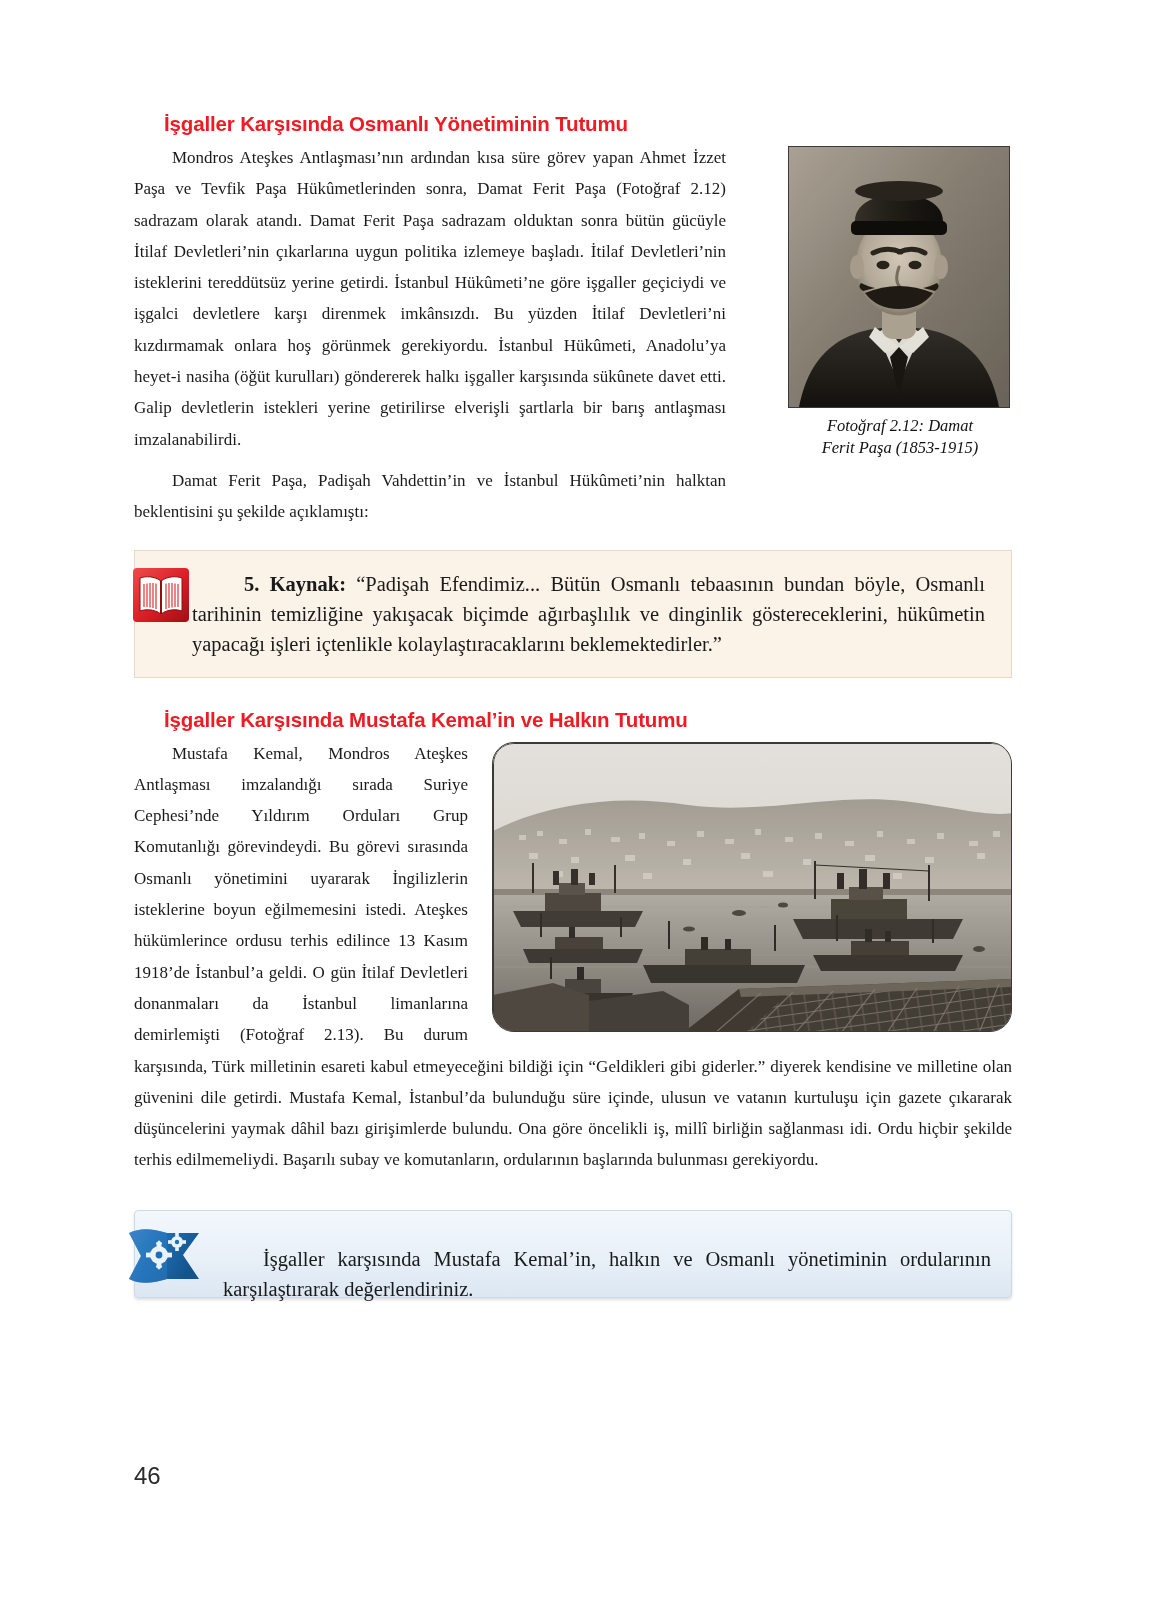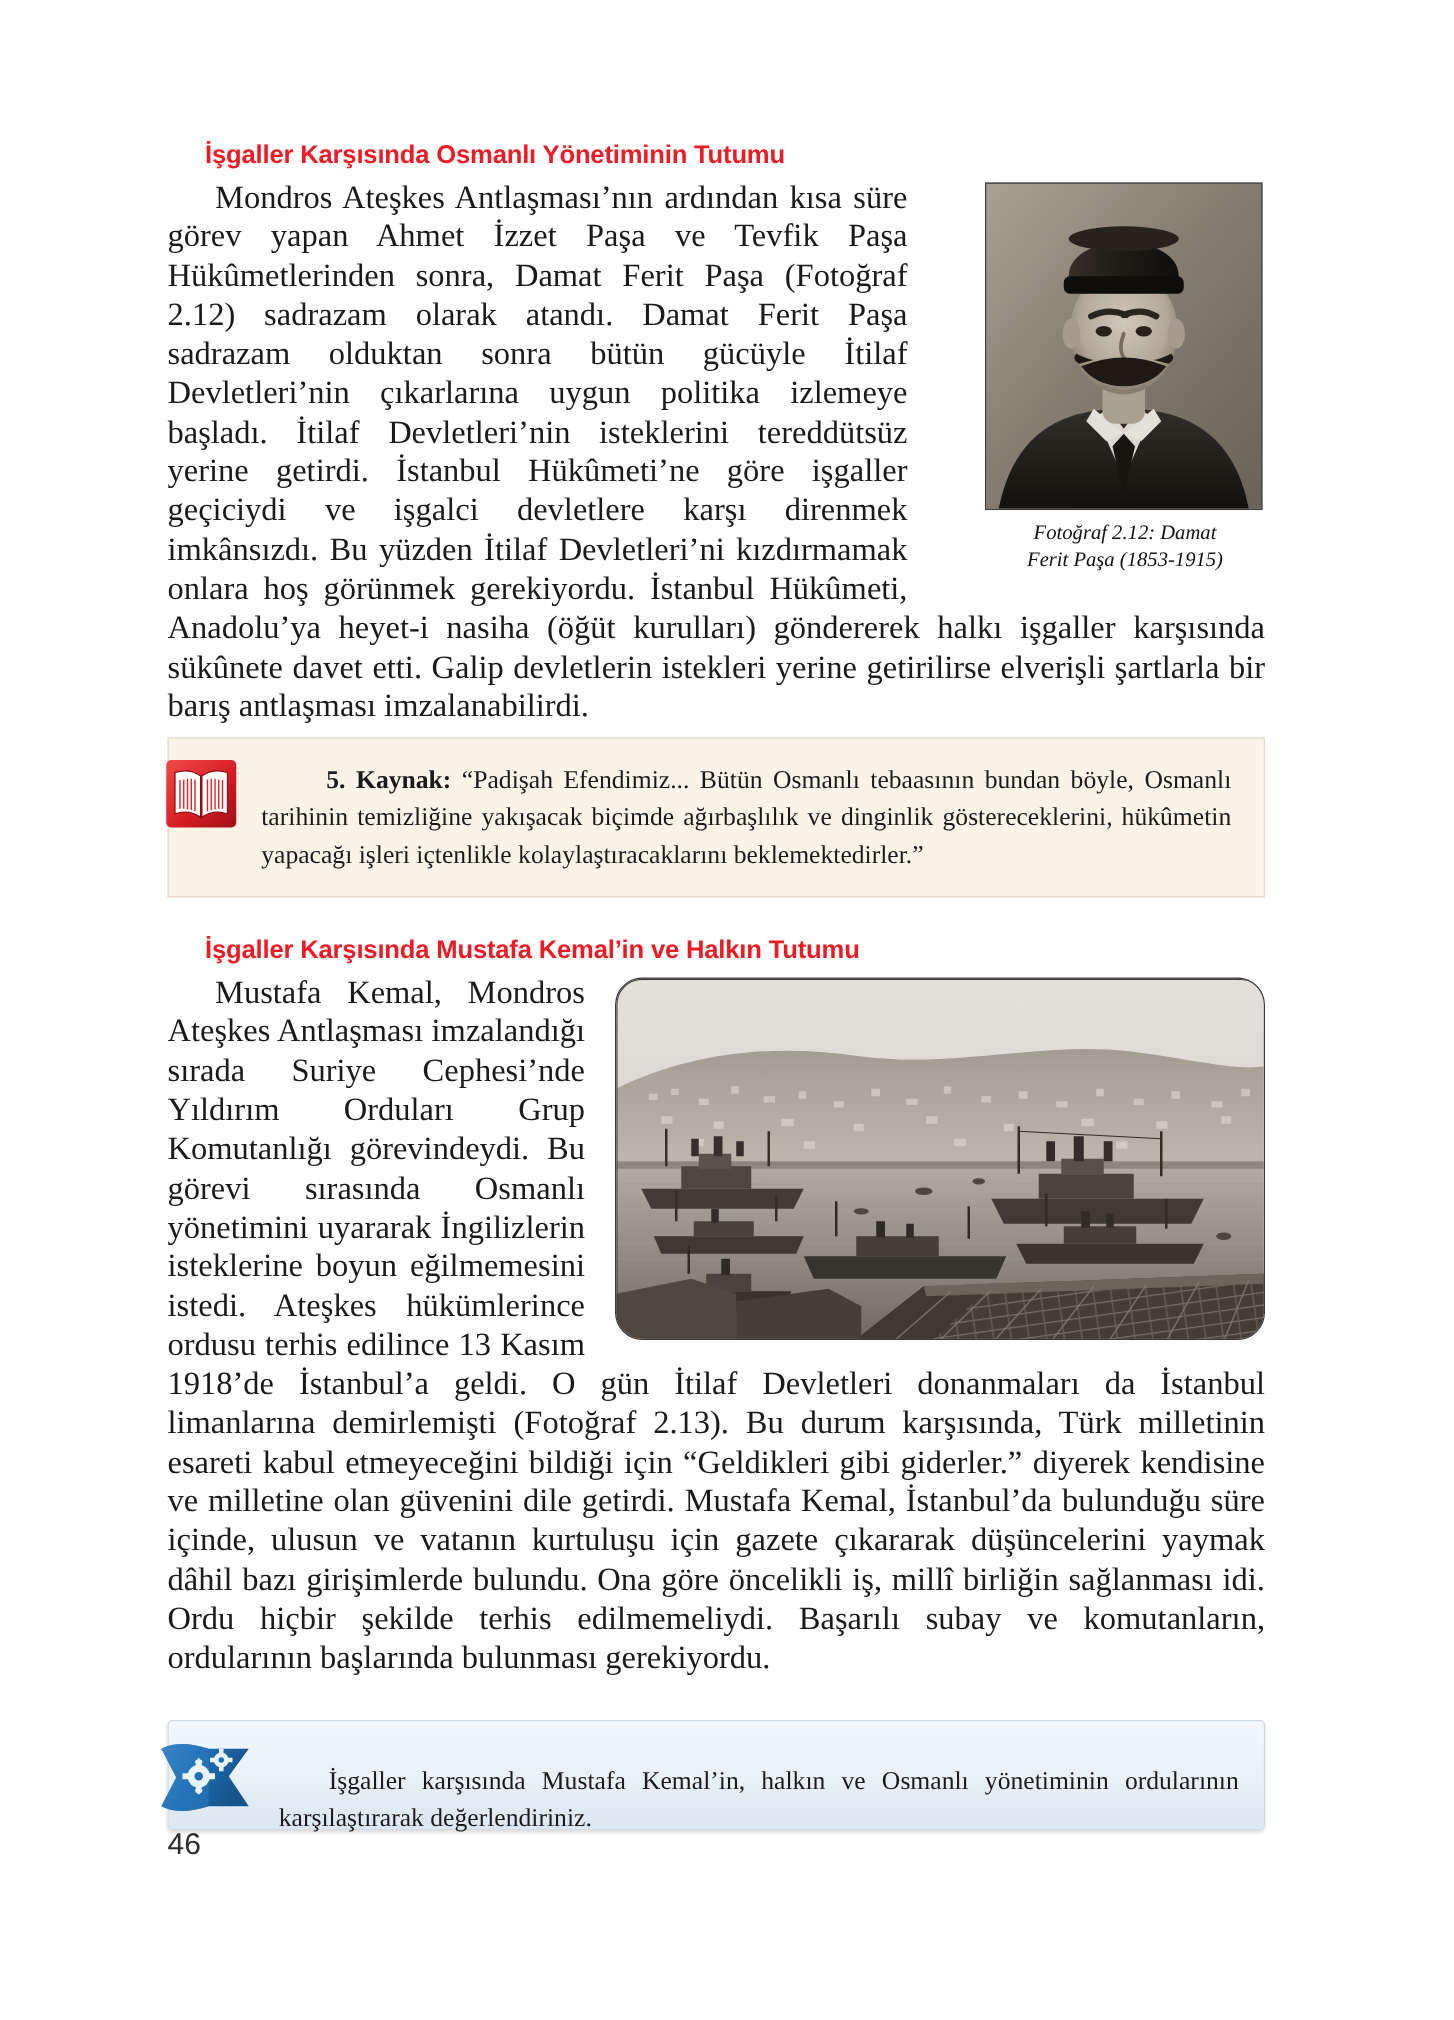--- a/index.html
+++ b/index.html
@@ -31,21 +31,21 @@
     font-size:20.5px;
     color:#ED1C24;
     letter-spacing:-0.15px;
     margin:0 0 6px 30px;
     white-space:nowrap;
   }
   .section-heading.second{margin-top:0;}
 
   
   p.body{
-    font-size:26px;
+    font-size:17px;
     line-height:31.3px;
     text-align:justify;
     margin:0;
     text-indent:38px;
     -webkit-hyphens:manual;
     hyphens:manual;
   }
 
   
   .block-top{ overflow:hidden; }
@@ -72,24 +72,25 @@
     text-align:center;
     margin-top:7px;
     color:#111;
   }
 
   .para-gap{ height:10px; }
 
   
   .source-box{
     position:relative;
+    margin-top:22px;
     background:#FBF2E8;
     border:1px solid #E6D9C6;
     box-sizing:border-box;
-    padding:18px 26px 12px 74px;
+    padding:18px 26px 12px 57px;
     min-height:128px;
   }
   .source-box .book-icon{
     position:absolute;
     left:-4px;
     top:13px;
     width:60px;
     height:62px;
   }
   .source-text{
@@ -251,20 +252,21 @@
         <figcaption class="cap">
           <span>Fotoğraf 2.12: Damat</span><br>
           <span>Ferit Paşa (1853-1915)</span>
         </figcaption>
       </figure>
 
       <p class="body">Mondros Ateşkes Antlaşması’nın ardından kısa süre görev yapan Ahmet İzzet Paşa ve Tevfik Paşa Hükûmetlerinden sonra, Damat Ferit Paşa (Fotoğraf 2.12) sadrazam olarak atandı. Damat Ferit Paşa sadrazam olduktan sonra bütün gücüyle İtilaf Devletleri’nin çıkarlarına uygun politika izlemeye başladı. İtilaf Devletleri’nin isteklerini tereddütsüz yerine getirdi. İstanbul Hükûmeti’ne göre işgaller geçiciydi ve işgalci devletlere karşı direnmek imkânsızdı. Bu yüzden İtilaf Devletleri’ni kızdırmamak onlara hoş görünmek gerekiyordu. İstanbul Hükûmeti, Anadolu’ya heyet-i nasiha (öğüt kurulları) göndererek halkı işgaller karşısında sükûnete davet etti. Galip devletlerin istekleri yerine getirilirse elverişli şartlarla bir barış antlaşması imzalanabilirdi.</p>
 
       <div class="para-gap"></div>
 
+      <p class="body">Damat Ferit Paşa, Padişah Vahdettin’in ve İstanbul Hükûmeti’nin halktan beklentisini şu şekilde açıklamıştı:</p>
     </div>
 
     <div class="source-box">
       <div class="book-icon">
         <svg width="60" height="62" viewBox="0 0 60 62">
           <defs>
             <linearGradient id="redBook" x1="0" y1="0" x2="1" y2="1">
               <stop offset="0%" stop-color="#F04B4B"></stop>
               <stop offset="55%" stop-color="#D81E24"></stop>
               <stop offset="100%" stop-color="#9E0F14"></stop>

